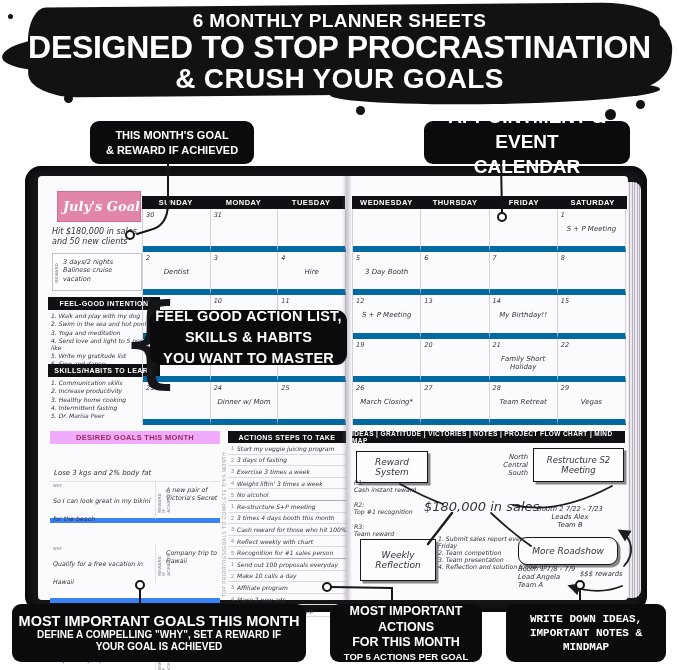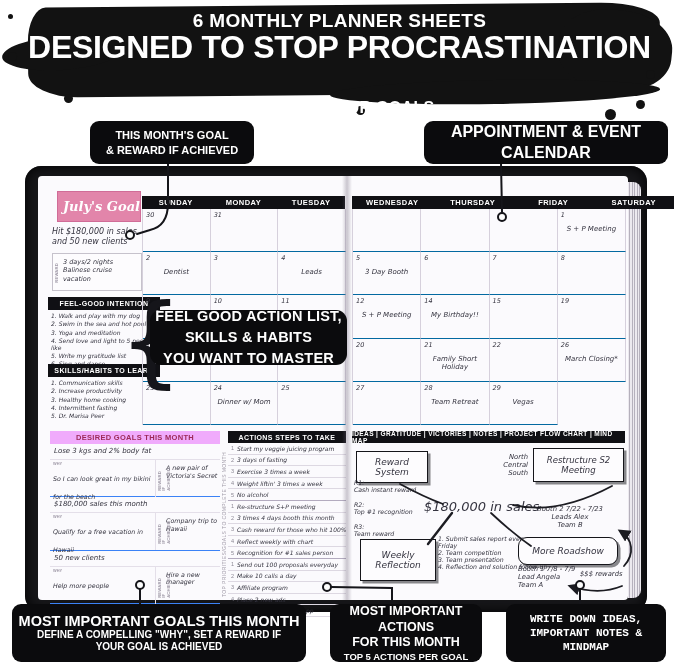--- a/index.html
+++ b/index.html
@@ -33,25 +33,25 @@
        align-items:center;justify-content:center;z-index:3;letter-spacing:0.4px;}
   .pinkbar{position:absolute;background:#f0abfc;color:#9c2a58;font-weight:bold;display:flex;
        align-items:center;justify-content:center;z-index:3;letter-spacing:0.3px;}
   .list{position:absolute;z-index:3;font-size:6px;line-height:1.14;}
   .list div{margin-bottom:1.5px;}
   
   .cal-head{position:absolute;display:flex;background:#101014;color:#fff;font-size:7.5px;
             font-weight:bold;align-items:center;z-index:3;letter-spacing:0.5px;}
   .cal-head span{flex:1;text-align:center;}
   .cal-grid{position:absolute;display:grid;z-index:3;border-left:1px solid #d6d0dc;}
-  .cc{border-right:1px solid #d6d0dc;border-bottom:1px solid #0369a1;overflow:hidden;}
+  .cc{border-right:1px solid #d6d0dc;border-bottom:6px solid #0369a1;overflow:hidden;}
   .cn{display:block;font-size:6.5px;padding:2px 0 0 3px;}
   .cm{display:block;text-align:center;font-size:7px;margin-top:6px;padding:0 2px;line-height:1.15;}
   
-  .dg-block{height:52.4px;border-bottom:1px solid #3b82f6;position:relative;}
+  .dg-block{height:52.4px;border-bottom:5px solid #3b82f6;position:relative;margin-top:22px;}
   .dg-goal{font-size:7px;padding:3px 4px 1px;border-bottom:1px solid #e4dfe9;height:11px;}
   .dg-sub{display:flex;height:37px;}
   .dg-why{flex:1;padding:2px 3px;}
   .dg-why .why-txt{font-size:6.3px;line-height:1.2;}
   .dg-rew{width:64px;border-left:1px solid #e4dfe9;display:flex;align-items:flex-start;}
   .dg-rew .rew-txt{font-size:6.3px;line-height:1.2;padding:4px 2px;}
   .wlab{font-size:7px;transform:scale(0.55);transform-origin:left top;color:#a09aa8;
         height:5px;display:block;font-weight:bold;}
   .vlab{writing-mode:vertical-rl;transform:rotate(180deg) scale(0.6);font-size:7px;color:#a09aa8;
         letter-spacing:0.3px;width:8px;flex-shrink:0;font-weight:bold;}
@@ -83,21 +83,21 @@
   <div>
     <div class="brush" style="left:28px;top:5px;width:632px;height:90px;border-radius:18px 60px 26px 50px / 34px 20px 46px 24px;transform:rotate(-0.5deg);"></div>
     <div class="brush" style="left:2px;top:36px;width:120px;height:34px;border-radius:50%;transform:rotate(-4deg);"></div>
     <div class="brush" style="left:558px;top:10px;width:114px;height:80px;border-radius:45%;transform:rotate(6deg);"></div>
     <div class="brush" style="left:330px;top:80px;width:330px;height:24px;border-radius:50%;transform:rotate(-1deg);"></div>
     <div class="brush" style="left:8px;top:14px;width:5px;height:5px;border-radius:50%;
          box-shadow:640px 58px 0 2px #121212, 630px 88px 0 2px #121212, 58px 82px 0 2px #121212, 600px 98px 0 3px #121212, 350px 94px 0 2px #121212, 2px 40px 0 2px #121212;"></div>
   </div>
   <div class="hero-text" style="top:10px;font-size:19px;">6 MONTHLY PLANNER SHEETS</div>
   <div class="hero-text" style="top:29px;font-size:32px;letter-spacing:-0.3px;">DESIGNED TO STOP PROCRASTINATION</div>
-  <div class="hero-text" style="top:63px;font-size:16px;margin-top:36px;">&amp; CRUSH YOUR GOALS</div>
+  <div class="hero-text" style="top:63px;font-size:28px;">&amp; CRUSH YOUR GOALS</div>
 
   <div class="cover"></div>
   <div class="stack"></div>
   <div class="pages"></div>
 
   <div class="abs" style="left:57px;top:191px;width:82px;height:29px;background:#e285aa;border:1px solid #d06c97;z-index:3;display:flex;align-items:center;justify-content:flex-end;">
     <span class="script" style="font-size:13px;color:#fff;">July's Goal</span>
   </div>
   <div class="abs hand" style="left:52px;top:227px;width:88px;font-size:8px;line-height:1.25;z-index:3;">Hit $180,000 in sales and 50 new clients</div>
   <div class="abs" style="left:52px;top:253px;width:88px;height:36px;border:1px solid #c6c2cc;background:#fdfcfe;display:flex;z-index:3;">
@@ -145,21 +145,21 @@
     <div class="cc">
         <span class="cn">2</span>
         <span class="cm">Dentist</span>
       </div>
     <div class="cc">
         <span class="cn">3</span>
         <span class="cm"></span>
       </div>
     <div class="cc">
         <span class="cn">4</span>
-        <span class="cm">Leads</span>
+        <span class="cm">Hire</span>
       </div>
     <div class="cc">
         <span class="cn">9</span>
         <span class="cm"></span>
       </div>
     <div class="cc">
         <span class="cn">10</span>
         <span class="cm"></span>
       </div>
     <div class="cc">
@@ -185,21 +185,21 @@
     <div class="cc">
         <span class="cn">24</span>
         <span class="cm">Dinner w/ Mom</span>
       </div>
     <div class="cc">
         <span class="cn">25</span>
         <span class="cm"></span>
       </div>
   </div>
 
-  <div class="cal-head" style="left:352px;top:196px;width:322px;height:13px;">
+  <div class="cal-head" style="left:352px;top:196px;width:275px;height:13px;">
     <span>WEDNESDAY</span>
     <span>THURSDAY</span>
     <span>FRIDAY</span>
     <span>SATURDAY</span>
   </div>
   <div class="cal-grid hand" style="left:352px;top:209px;width:273px;grid-template-columns:repeat(4,1fr);grid-auto-rows:43.2px;">
     <div class="cc">
         <span class="cn"></span>
         <span class="cm"></span>
       </div>
@@ -227,20 +227,24 @@
         <span class="cn">7</span>
         <span class="cm"></span>
       </div>
     <div class="cc">
         <span class="cn">8</span>
         <span class="cm"></span>
       </div>
     <div class="cc">
         <span class="cn">12</span>
         <span class="cm">S + P Meeting</span>
+      </div>
+    <div class="cc">
+        <span class="cn">13</span>
+        <span class="cm"></span>
       </div>
     <div class="cc">
         <span class="cn">14</span>
         <span class="cm">My Birthday!!</span>
       </div>
     <div class="cc">
         <span class="cn">15</span>
         <span class="cm"></span>
       </div>
     <div class="cc">
@@ -283,21 +287,20 @@
       <div class="dg-goal hand">Lose 3 kgs and 2% body fat</div>
       <div class="dg-sub">
         <div class="dg-why"><span class="wlab">WHY</span><span class="why-txt hand">So I can look great in my bikini for the beach</span></div>
         <div class="dg-rew">
             <span class="vlab">REWARD IF ACHIEVED</span>
             <span class="rew-txt hand">A new pair of Victoria's Secret</span>
           </div>
       </div>
     </div>
     <div class="dg-block">
-      <div class="dg-goal hand">$180,000 sales this month</div>
       <div class="dg-sub">
         <div class="dg-why"><span class="wlab">WHY</span><span class="why-txt hand">Qualify for a free vacation in Hawaii</span></div>
         <div class="dg-rew">
             <span class="vlab">REWARD IF ACHIEVED</span>
             <span class="rew-txt hand">Company trip to Hawaii</span>
           </div>
       </div>
     </div>
     <div class="dg-block">
       <div class="dg-goal hand">50 new clients</div>
@@ -443,21 +446,21 @@
     </g>
   </svg>
 
   <div class="brace"></div>
   <div class="midbox">FEEL GOOD ACTION LIST,
 SKILLS &amp; HABITS
 YOU WANT TO MASTER</div>
 
   <div class="co" style="left:90px;top:121px;width:164px;height:43px;font-size:11px;line-height:1.3;">THIS MONTH'S GOAL
 &amp; REWARD IF ACHIEVED</div>
-  <div class="co" style="left:424px;top:121px;width:244px;height:43px;font-size:16px;line-height:1.3;">APPOINTMENT &amp; EVENT
+  <div class="co" style="left:424px;top:121px;width:206px;height:43px;font-size:19px;line-height:1.3;">APPOINTMENT &amp; EVENT
 CALENDAR</div>
 
   <div class="co" style="left:12px;top:604px;width:294px;height:58px;">
     <span class="t1" style="font-size:14.5px;">MOST IMPORTANT GOALS THIS MONTH</span>
     <span class="t2" style="font-size:10px;line-height:1.25;">DEFINE A COMPELLING "WHY", SET A REWARD IF
 YOUR GOAL IS ACHIEVED</span>
   </div>
   <div class="co" style="left:330px;top:604px;width:152px;height:58px;">
     <span class="t1" style="font-size:12.5px;line-height:1.25;">MOST IMPORTANT ACTIONS
 FOR THIS MONTH</span>

